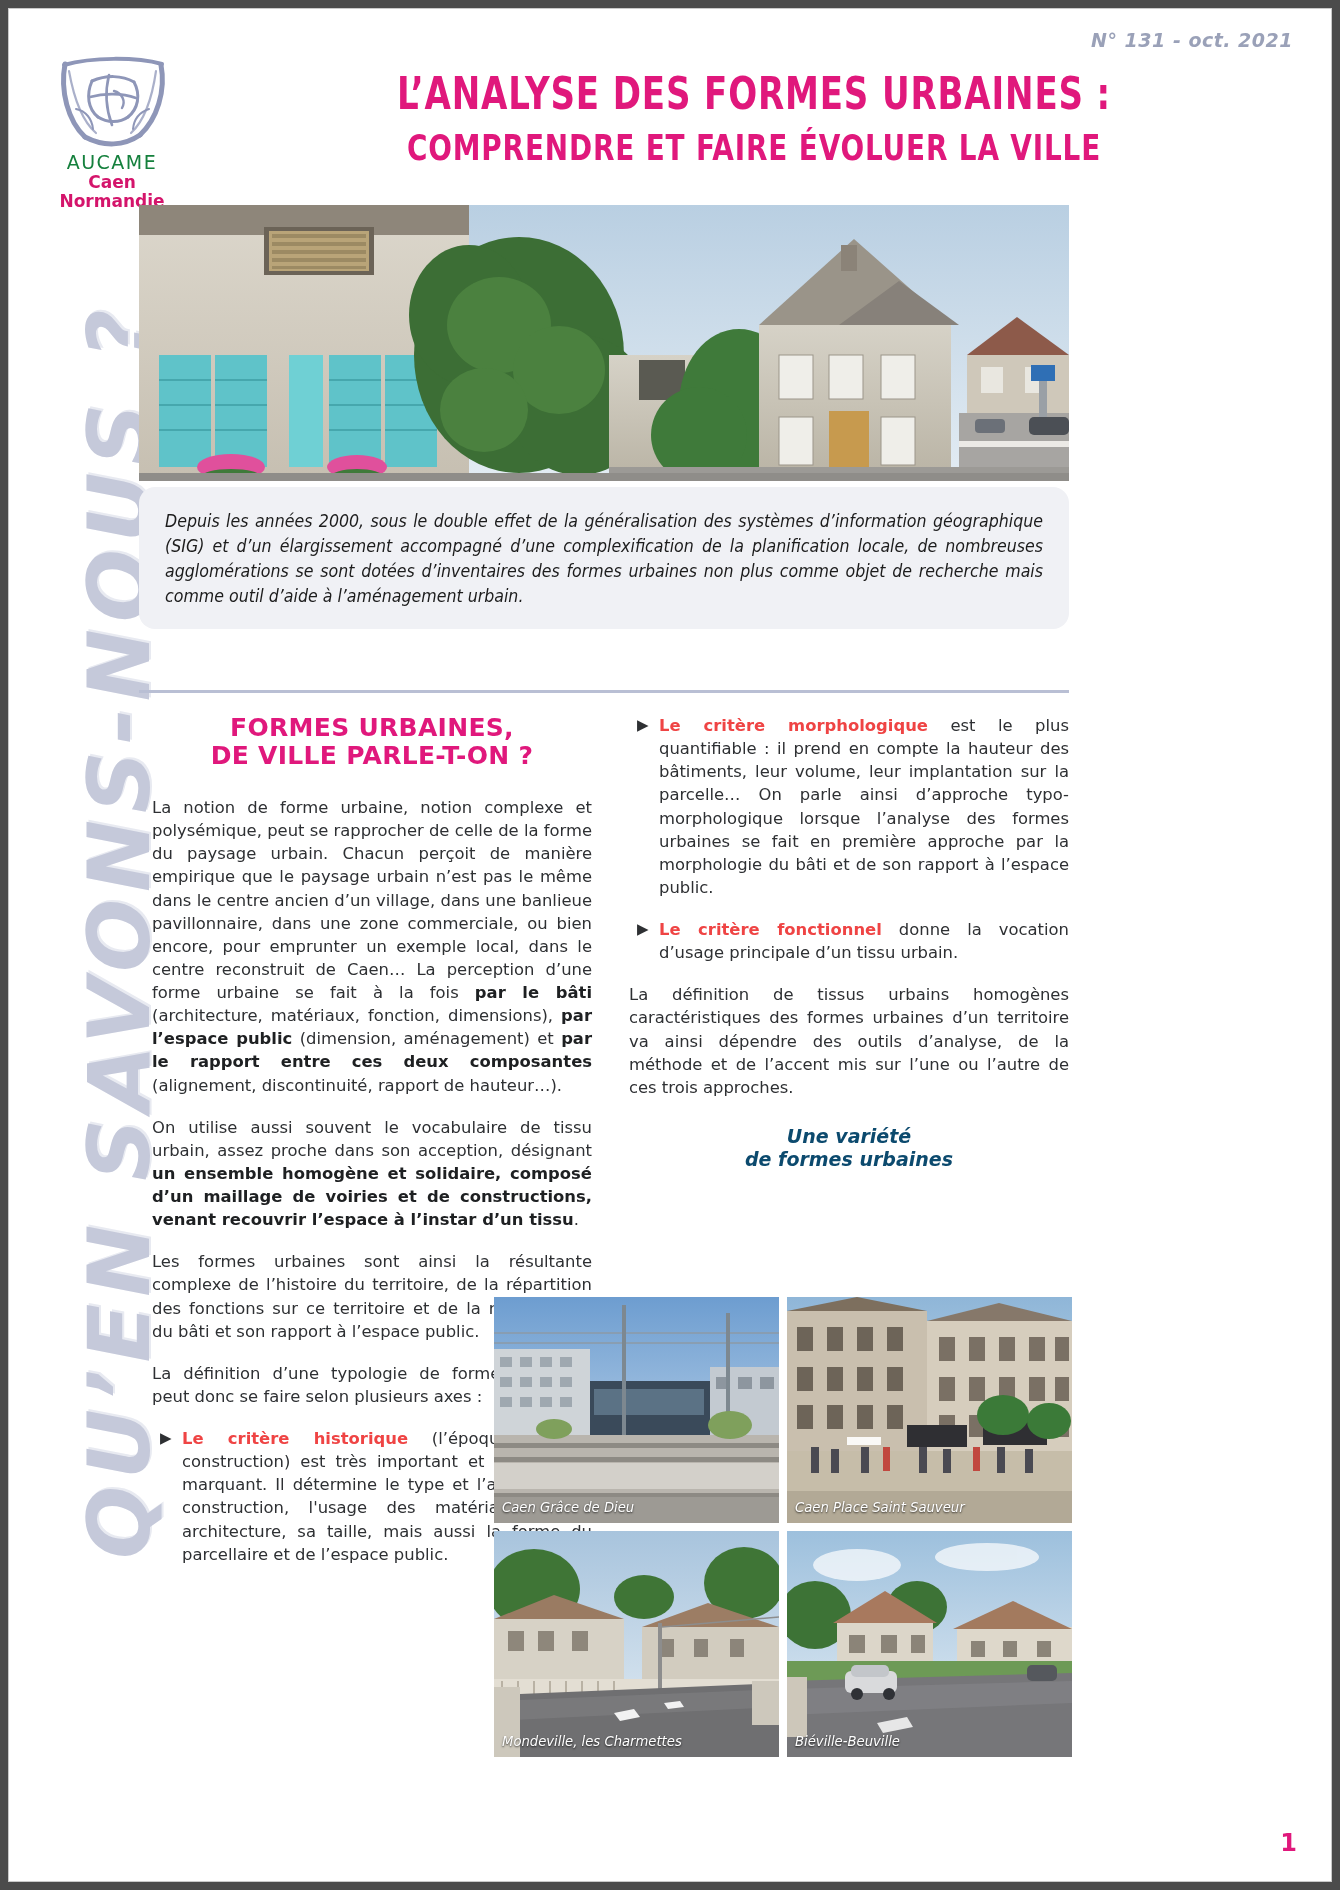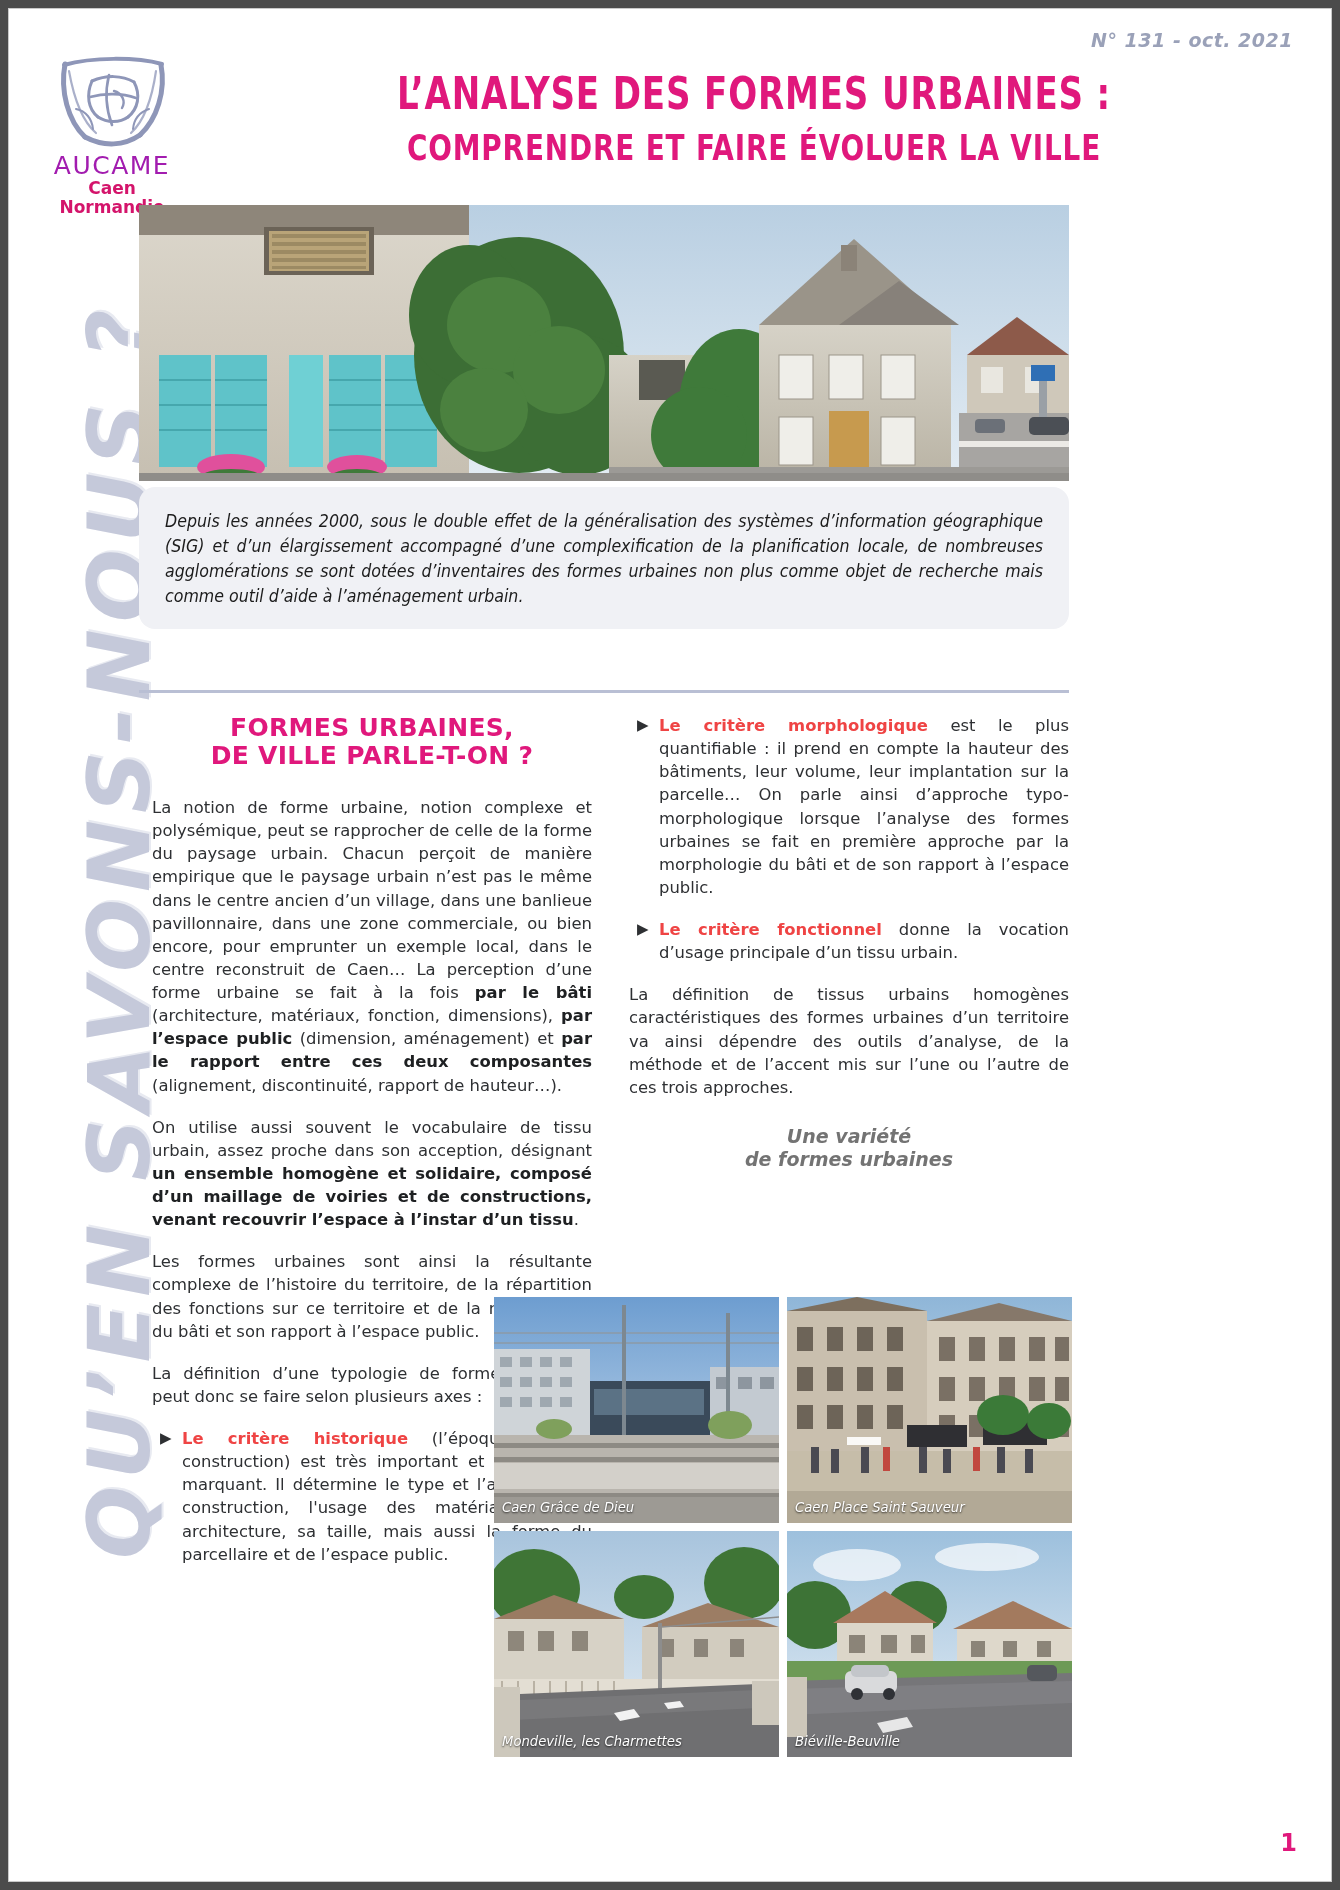--- a/index.html
+++ b/index.html
@@ -22,21 +22,21 @@
   .issue {
     position:absolute; right:38px; top:20px;
     font-size:19px; font-style:italic; font-weight:bold;
     color:#9aa1b8; letter-spacing:0.5px;
     font-family:"DejaVu Sans", sans-serif;
   }
 
   .logo-block { position:absolute; left:28px; top:42px; width:150px; text-align:center; }
   .logo-mark { width:120px; height:100px; margin:0 auto; display:block; }
   .logo-name {
-    font-size:25px; color:#a21caf; letter-spacing:1.5px;
+    font-size:19px; color:#15803d; letter-spacing:1.5px;
     font-family:"DejaVu Sans", sans-serif; line-height:1.05; margin-top:2px;
   }
   .logo-sub {
     font-size:17px; color:#d4146b; font-weight:bold;
     font-family:"DejaVu Sans", sans-serif; line-height:1.1;
   }
 
   .title-wrap { position:absolute; left:200px; top:62px; width:1090px; text-align:center; }
   .title-1 {
     color:#e0187c; font-weight:bold; font-size:44px;
@@ -122,21 +122,21 @@
   ul.bullets li .tri {
     position:absolute; left:8px; top:1px;
     font-size:15px; color:#2e3033; line-height:1.41;
   }
   ul.bullets li b { font-weight:bold; color:#ef4444; }
   .indent-list { padding-left:22px; }
 
   
   .grid-head {
     text-align:center; font-style:italic; font-weight:bold;
-    color:#737373; font-size:19px; line-height:1.22; margin:26px 0 14px 0;
+    color:#0c4a6e; font-size:19px; line-height:1.22; margin:26px 0 14px 0;
     font-family:"DejaVu Sans", sans-serif;
   }
   .grid {
     position:absolute; left:485px; top:1288px;
     width:578px; display:flex; flex-wrap:wrap; gap:8px;
   }
   .cell {
     position:relative; width:285px; height:226px; overflow:hidden;
     background:#ccc;
   }

